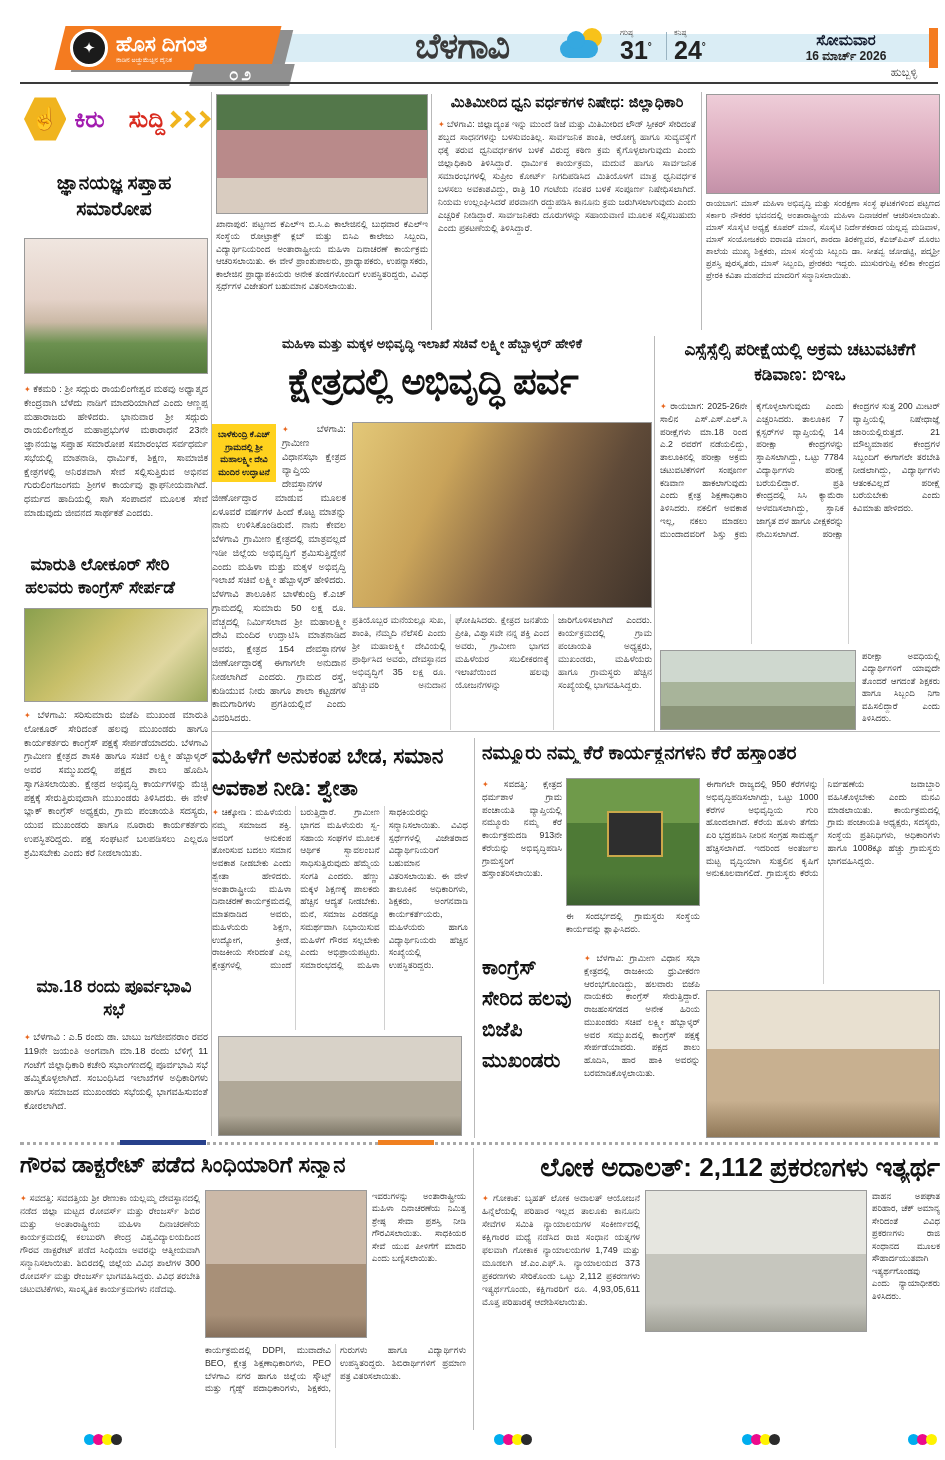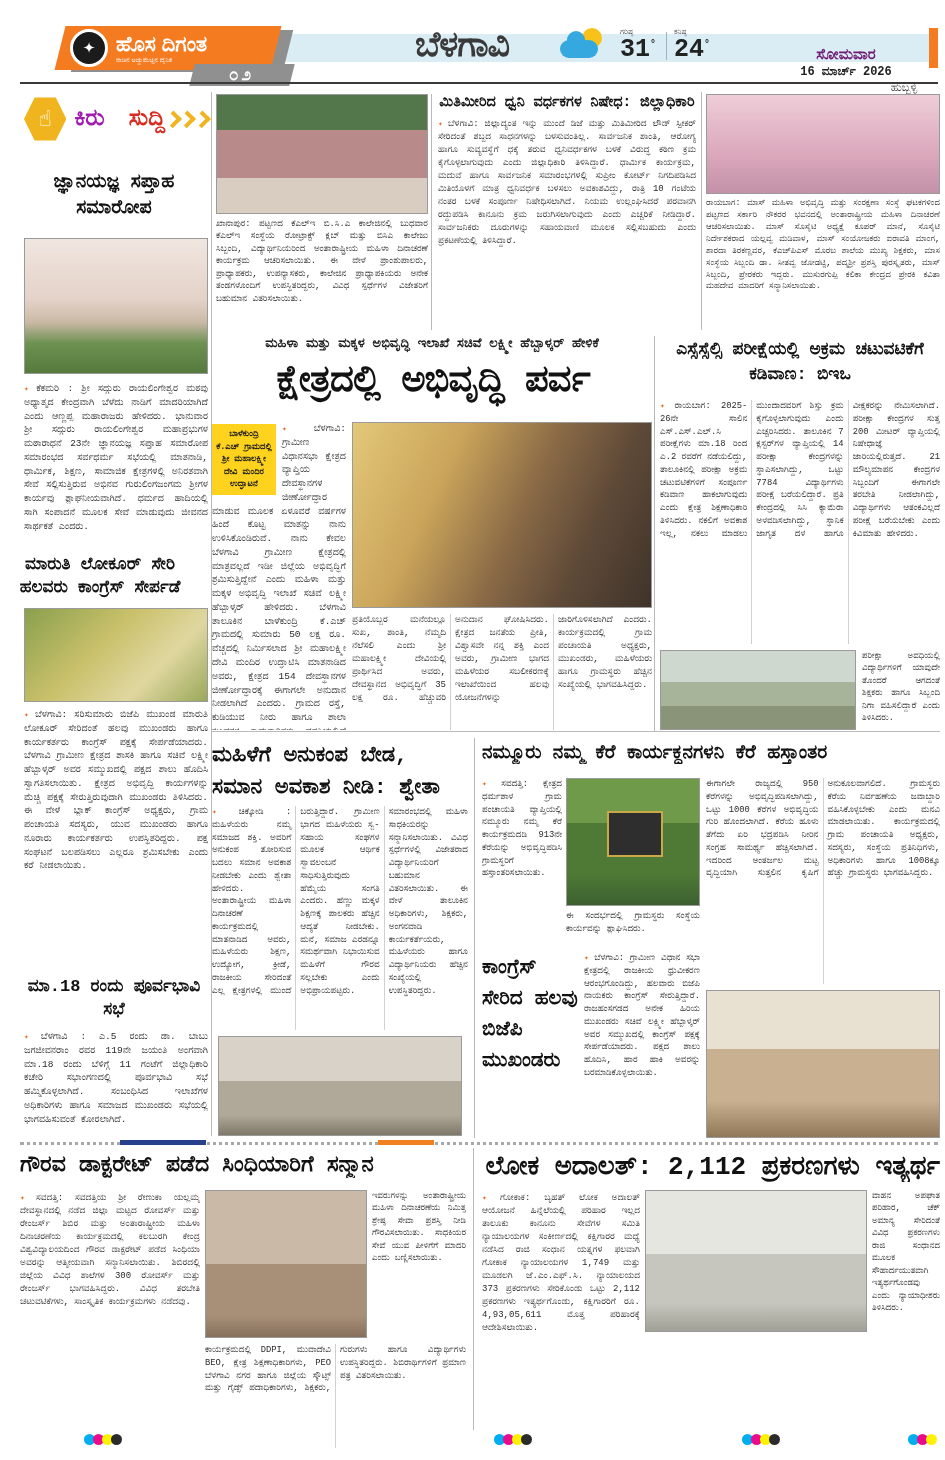--- a/index.html
+++ b/index.html
@@ -1,18 +1,18 @@
 <!DOCTYPE html>
 <html><head>
 <meta charset="utf-8">
 <style>
   html,body{margin:0;padding:0;background:#e8e8e8;}
   #page{position:relative;width:945px;height:1460px;background:#ffffff;overflow:hidden;
         font-family:"Liberation Sans",sans-serif;color:#222;}
-  .abs{position:absolute;font-family:Liberation Mono, monospace;}
+  .abs{position:absolute;}
   .photo{position:absolute;border:1px solid #9a9a9a;box-sizing:border-box;}
   .body-txt{font-size:9.5px;line-height:1.45;text-align:justify;color:#2a2a2a;}
   .cap-txt{font-size:8.8px;line-height:1.42;text-align:justify;color:#2a2a2a;}
   .lead::before{content:"✦ ";color:#e8641a;font-size:8px;}
   .vrule{position:absolute;width:1px;background:#b9b9b9;}
   .hrule{position:absolute;background:#bbbbbb;}
   .headline{font-weight:800;color:#121212;}
   .center{text-align:center;}
   .cols3{column-count:3;column-gap:9px;column-rule:1px solid #d0d0d0;}
   .cols2{column-count:2;column-gap:9px;column-rule:1px solid #d0d0d0;}
@@ -25,21 +25,21 @@
   .plate-page{left:192px;top:64px;width:100px;height:22px;background:#909090;color:#fff;
               display:flex;align-items:center;justify-content:center;font-size:17px;font-weight:800;letter-spacing:3px;}
   .unskew{transform:skewX(14deg);}
   .brand-logo{width:32px;height:32px;border-radius:50%;background:#1b1b1b;border:3px solid #fff;
               display:flex;align-items:center;justify-content:center;color:#fff;font-size:15px;}
   .brand-txt{color:#fff;font-weight:800;font-size:21px;margin-left:8px;line-height:1;}
   .brand-tag{color:#fff;font-size:6.5px;margin-left:8px;margin-top:2px;}
   .city{font-size:35px;font-weight:900;color:#3a3a3a;letter-spacing:-1px;}
   .wnum{font-size:25px;font-weight:900;color:#222;line-height:1;}
   .wlabel{font-size:7.5px;color:#444;}
-  .day{color:#701a75;font-weight:800;font-size:15px;line-height:1.1;margin-top:16px;}
+  .day{color:#0f172a;font-weight:800;font-size:15px;line-height:1.1;}
   .date{font-size:12px;color:#222;font-weight:600;}
   .edition{font-size:11px;color:#333;}
   
   .wicon{position:absolute;left:558px;top:28px;width:56px;height:38px;}
   .wicon .sun{position:absolute;left:24px;top:0;width:20px;height:20px;border-radius:50%;background:#f8c21a;}
   .wicon .cloud{position:absolute;left:2px;top:12px;width:38px;height:18px;border-radius:12px;background:#35a8e0;}
   .wicon .cloud::before{content:"";position:absolute;left:7px;top:-9px;width:18px;height:18px;border-radius:50%;background:#35a8e0;}
   
   .kiru-hex{width:46px;height:46px;background:#f0b41e;display:flex;align-items:center;justify-content:center;
             clip-path:polygon(25% 3%,75% 3%,100% 50%,75% 97%,25% 97%,0 50%);}
@@ -102,21 +102,21 @@
   <div class="vrule" style="left:666px;top:32px;height:28px;background:#9ab4c2;"></div>
   <div class="abs" style="left:674px;top:28px;width:44px;">
     <div class="wlabel">ಕನಿಷ್ಠ</div>
     <div class="wnum"><span>24</span><sup style="font-size:10px;">°</sup></div>
   </div>
 
   <div class="abs" style="left:770px;top:32px;width:152px;text-align:center;">
     <div class="day">ಸೋಮವಾರ</div>
     <div class="date">16 ಮಾರ್ಚ್ 2026</div>
   </div>
-  <div class="abs edition" style="left:874px;top:66px;width:60px;text-align:center;margin-top:16px;">ಹುಬ್ಬಳ್ಳಿ</div>
+  <div class="abs edition" style="left:874px;top:66px;width:60px;text-align:center;">ಹುಬ್ಬಳ್ಳಿ</div>
 
   <div class="hrule" style="left:20px;top:82px;width:918px;height:2px;background:#3a3a3a;"></div>
 
   <div class="vrule" style="left:211px;top:92px;height:1044px;"></div>
   <div class="vrule" style="left:431px;top:94px;height:236px;"></div>
   <div class="vrule" style="left:701px;top:92px;height:238px;"></div>
   <div class="vrule" style="left:654px;top:336px;height:396px;"></div>
   <div class="vrule" style="left:474px;top:738px;height:400px;"></div>
   <div class="vrule" style="left:473px;top:1148px;height:282px;"></div>
   <div class="hrule" style="left:212px;top:731px;width:728px;height:1px;"></div>

